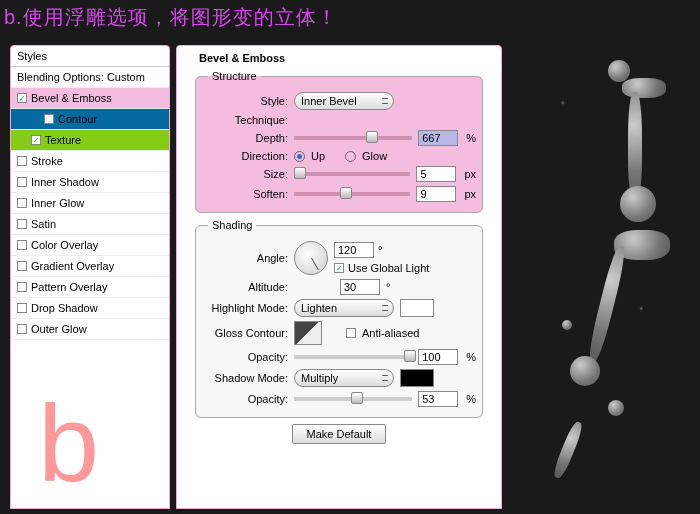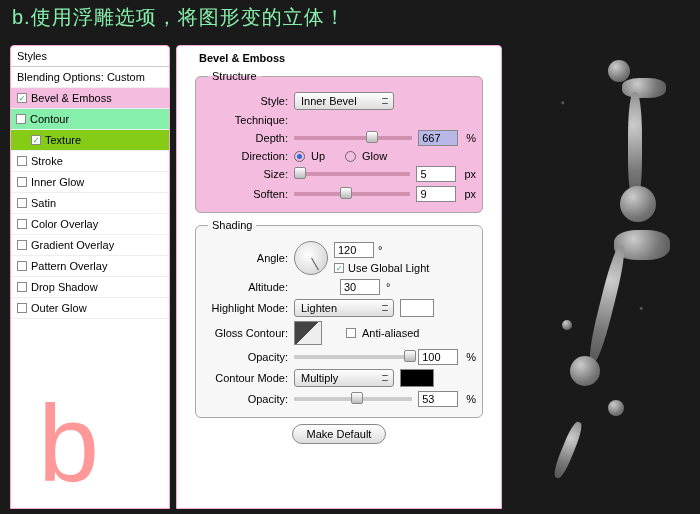--- a/index.html
+++ b/index.html
@@ -1,53 +1,53 @@
 <!DOCTYPE html>
 <html><head>
 <meta charset="utf-8">
 <style>
   *{box-sizing:border-box;margin:0;padding:0;font-family:"Lucida Grande",Arial,sans-serif;font-size:11px;color:#000}
   body{background:#1a1a1a;width:700px;height:514px;position:relative;overflow:hidden}
-  .caption{position:absolute;top:4px;left:12px;color:#86efac;font-size:20px;font-family:"Microsoft YaHei",sans-serif;letter-spacing:1px}
+  .caption{position:absolute;top:4px;left:4px;color:#d946ef;font-size:20px;font-family:"Microsoft YaHei",sans-serif;letter-spacing:1px}
   .bigb{position:absolute;left:38px;top:388px;color:#f99;font-size:110px;font-family:Arial;line-height:1}
   .dialog{position:absolute;left:10px;top:45px;width:492px;height:464px;display:flex;gap:6px}
   .panel{background:#fff;border:1px solid #f9a8d4;border-radius:4px 4px 0 0}
   .sidebar{width:160px;display:flex;flex-direction:column}
   .sidebar-hd{padding:4px 6px;border-bottom:1px solid #ccc;font-weight:400}
   .row{padding:4px 6px;border-bottom:1px solid #eee;display:flex;align-items:center;gap:4px;cursor:default}
-  .row.sub{padding-left:5px;background:#86efac}
+  .row.sub{padding-left:33px;background:#0369a1}
   .row.sel-sub{padding-left:20px;background:#84cc16}
   .row.hilite{background:#f4bde0}
   .cb{width:10px;height:10px;border:1px solid #888;display:inline-flex;align-items:center;justify-content:center;background:#fff;flex:none;font-size:8px;color:#2a6}
   .cb.ck::after{content:"✓"}
   .main{flex:1;position:relative}
   fieldset{border:1px solid #aaa;border-radius:6px;margin:6px;padding:6px}
   legend{padding:0 4px;margin-left:6px}
   fieldset.struct{background:#f4bde0}
   .frow{display:flex;align-items:center;margin:4px 0;gap:6px}
   .flab{width:86px;text-align:right}
-  .sel{height:18px;border:1px solid #888;border-radius:3px;background:linear-gradient(#fefefe,#ddd);padding:0 16px 0 6px;display:flex;align-items:center;position:relative;min-width:100px}
+  .sel{height:18px;border:1px solid #888;border-radius:9px;background:linear-gradient(#fefefe,#ddd);padding:0 16px 0 6px;display:flex;align-items:center;position:relative;min-width:100px}
   .sel::after{content:"";position:absolute;right:4px;top:3px;width:8px;height:10px;background:linear-gradient(#555,#555) center 2px/6px 1px no-repeat,linear-gradient(#555,#555) center 7px/6px 1px no-repeat;clip-path:polygon(50% 0,100% 35%,0 35%,50% 0,0 65%,100% 65%,50% 100%,0 65%);}
   .slider{flex:1;height:4px;background:#d090b0;position:relative;border-radius:1px;max-width:130px}
   fieldset.shading .slider{background:#ccc}
   .thumb{position:absolute;top:-5px;width:12px;height:12px;background:linear-gradient(#fff,#bbb);border:1px solid #888;border-radius:2px;transform:translateX(-50%)}
   .ibox{width:40px;height:16px;border:1px solid #888;background:#fff;text-align:left;padding:0 3px;display:flex;align-items:center}
   .ibox.sel667{background:#b8b8e8}
   .unit{margin-left:2px}
   .radio{width:11px;height:11px;border:1px solid #666;border-radius:50%;display:inline-flex;align-items:center;justify-content:center}
   .radio.ck::after{content:"";width:5px;height:5px;background:#2a6de0;border-radius:50%}
   fieldset.shading{background:#f7f7f7}
   .dial{width:34px;height:34px;border:1px solid #888;border-radius:50%;background:radial-gradient(circle at 40% 40%,#fff,#ccc);position:relative}
   .dial::after{content:"";position:absolute;left:50%;top:50%;width:1px;height:14px;background:#555;transform-origin:top;transform:rotate(-30deg)}
   .swatch{width:34px;height:18px;border:1px solid #888;display:inline-block}
   .contour{width:28px;height:24px;border:1px solid #888;background:linear-gradient(135deg,#444 0 50%,#eee 50% 100%)}
   .swatch.white{background:#fff}
   .swatch.black{background:#000}
   .btnrow{display:flex;justify-content:center;gap:20px;margin:6px 0}
-  .btn{padding:3px 14px;border:1px solid #888;border-radius:10px;background:linear-gradient(#fff,#ddd)}
+  .btn{padding:3px 14px;border:1px solid #888;border-radius:2px;background:linear-gradient(#fff,#ddd)}
   .artbg{position:absolute;right:0;top:0;width:196px;height:514px;background:radial-gradient(1px 1px at 30% 20%,#555 1px,transparent 2px),radial-gradient(1px 1px at 70% 60%,#555 1px,transparent 2px),#1a1a1a}
   .blob{position:absolute;background:radial-gradient(circle at 35% 30%,#ccc,#777 60%,#555);border-radius:50%}
 </style>
 </head>
 <body>
 
 <div class="caption">b.使用浮雕选项，将图形变的立体！</div>
 
 <div class="dialog">
   <div class="sidebar panel">
@@ -61,20 +61,24 @@
         <span class="cb"></span>
         <span>Contour</span>
       </div>
     <div class="row sel-sub">
         <span class="cb ck"></span>
         <span>Texture</span>
       </div>
     <div class="row">
         <span class="cb"></span>
         <span>Stroke</span>
+      </div>
+    <div class="row">
+        <span class="cb"></span>
+        <span>Inner Shadow</span>
       </div>
     <div class="row">
         <span class="cb"></span>
         <span>Inner Glow</span>
       </div>
     <div class="row">
         <span class="cb"></span>
         <span>Satin</span>
       </div>
     <div class="row">
@@ -186,21 +190,21 @@
           </div>
         <div class="frow">
             <span class="flab">Opacity:</span>
             <div class="slider">
               <div class="thumb" style="left:98%"></div>
             </div>
             <div class="ibox">100</div>
             <span class="unit">%</span>
           </div>
         <div class="frow">
-            <span class="flab">Contour Mode:</span>
+            <span class="flab">Shadow Mode:</span>
             <div class="sel">
               <span>Multiply</span>
             </div>
             <span class="swatch black"></span>
           </div>
         <div class="frow">
             <span class="flab">Opacity:</span>
             <div class="slider">
               <div class="thumb" style="left:53%"></div>
             </div>

